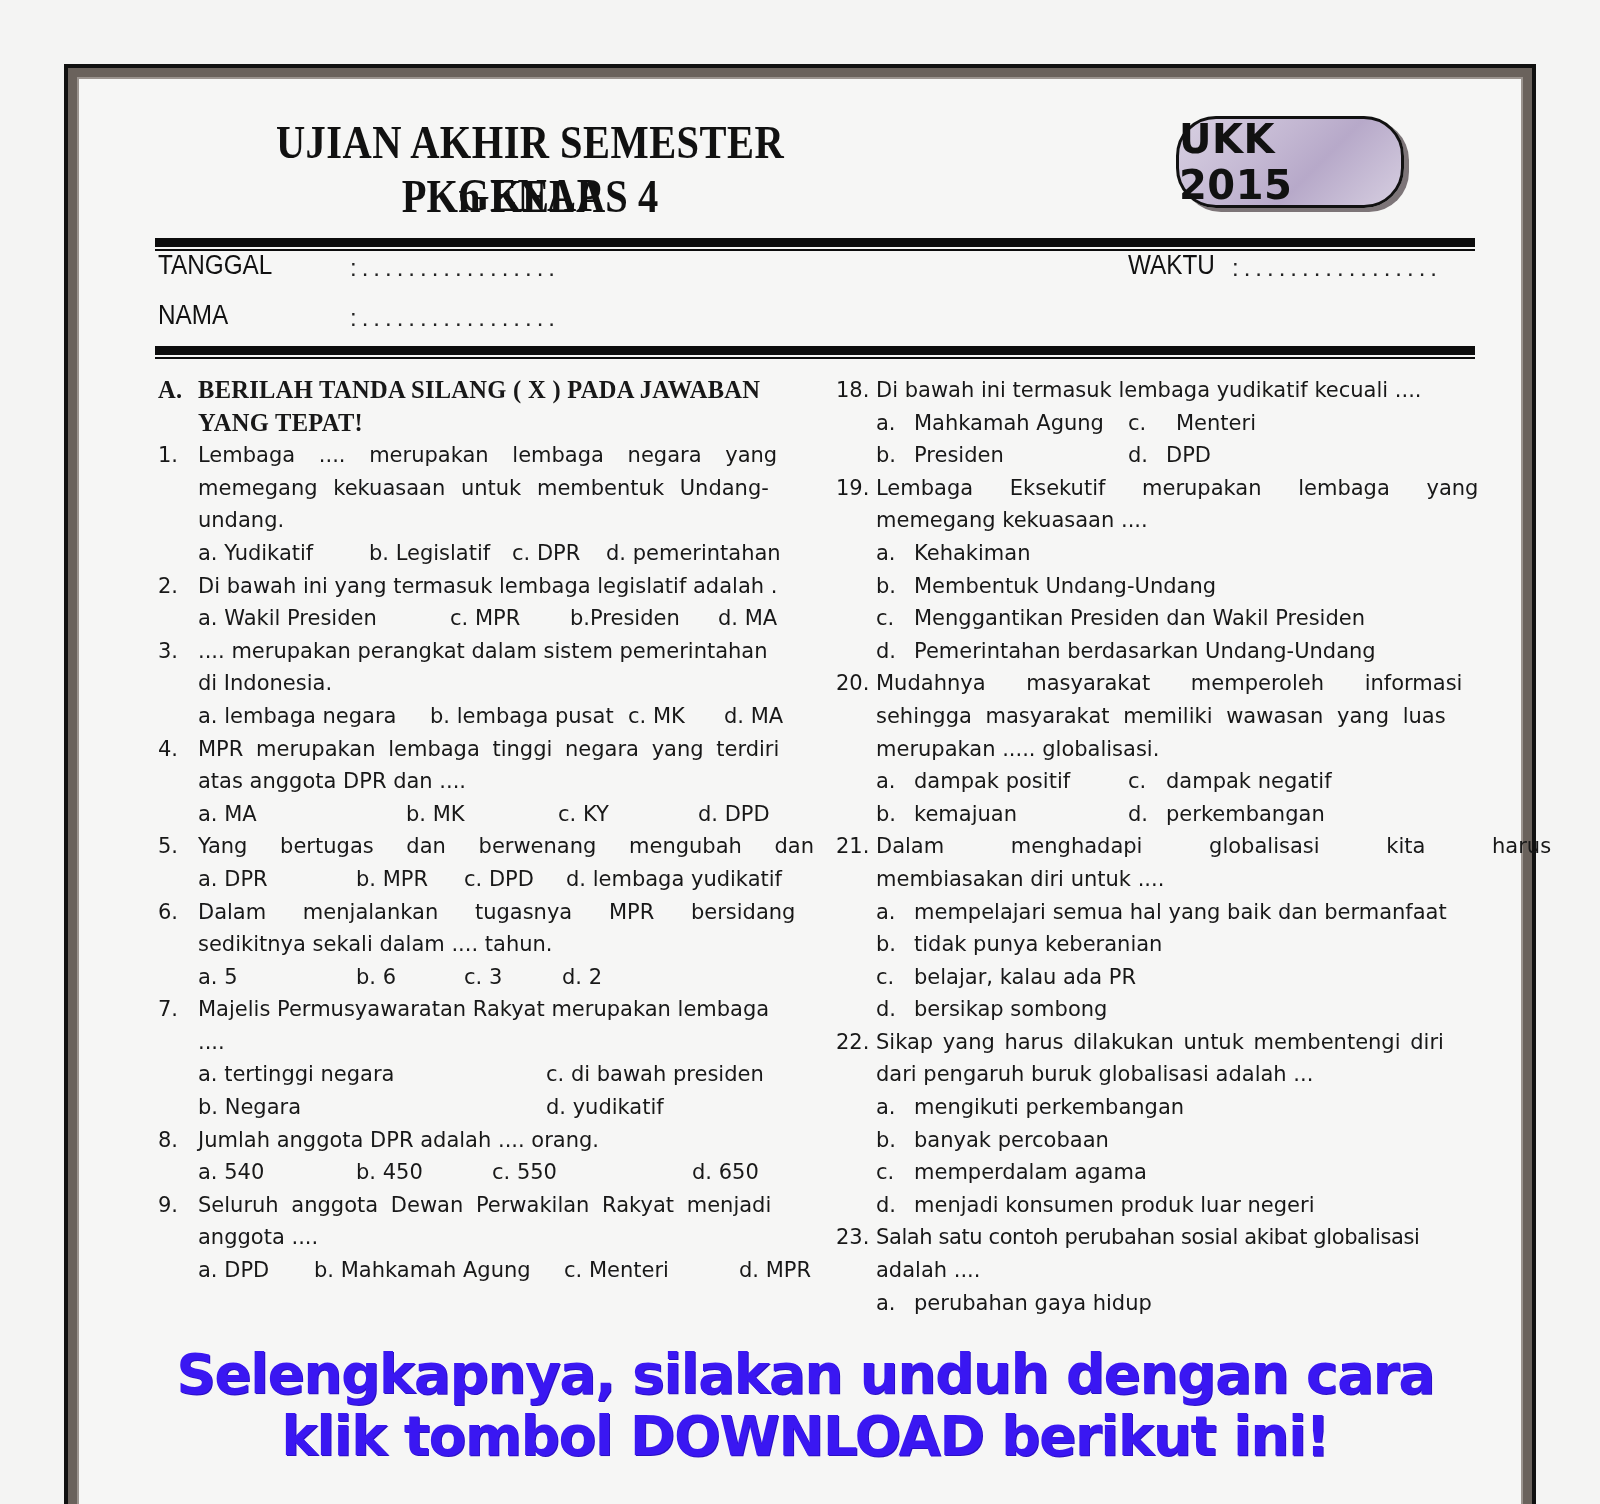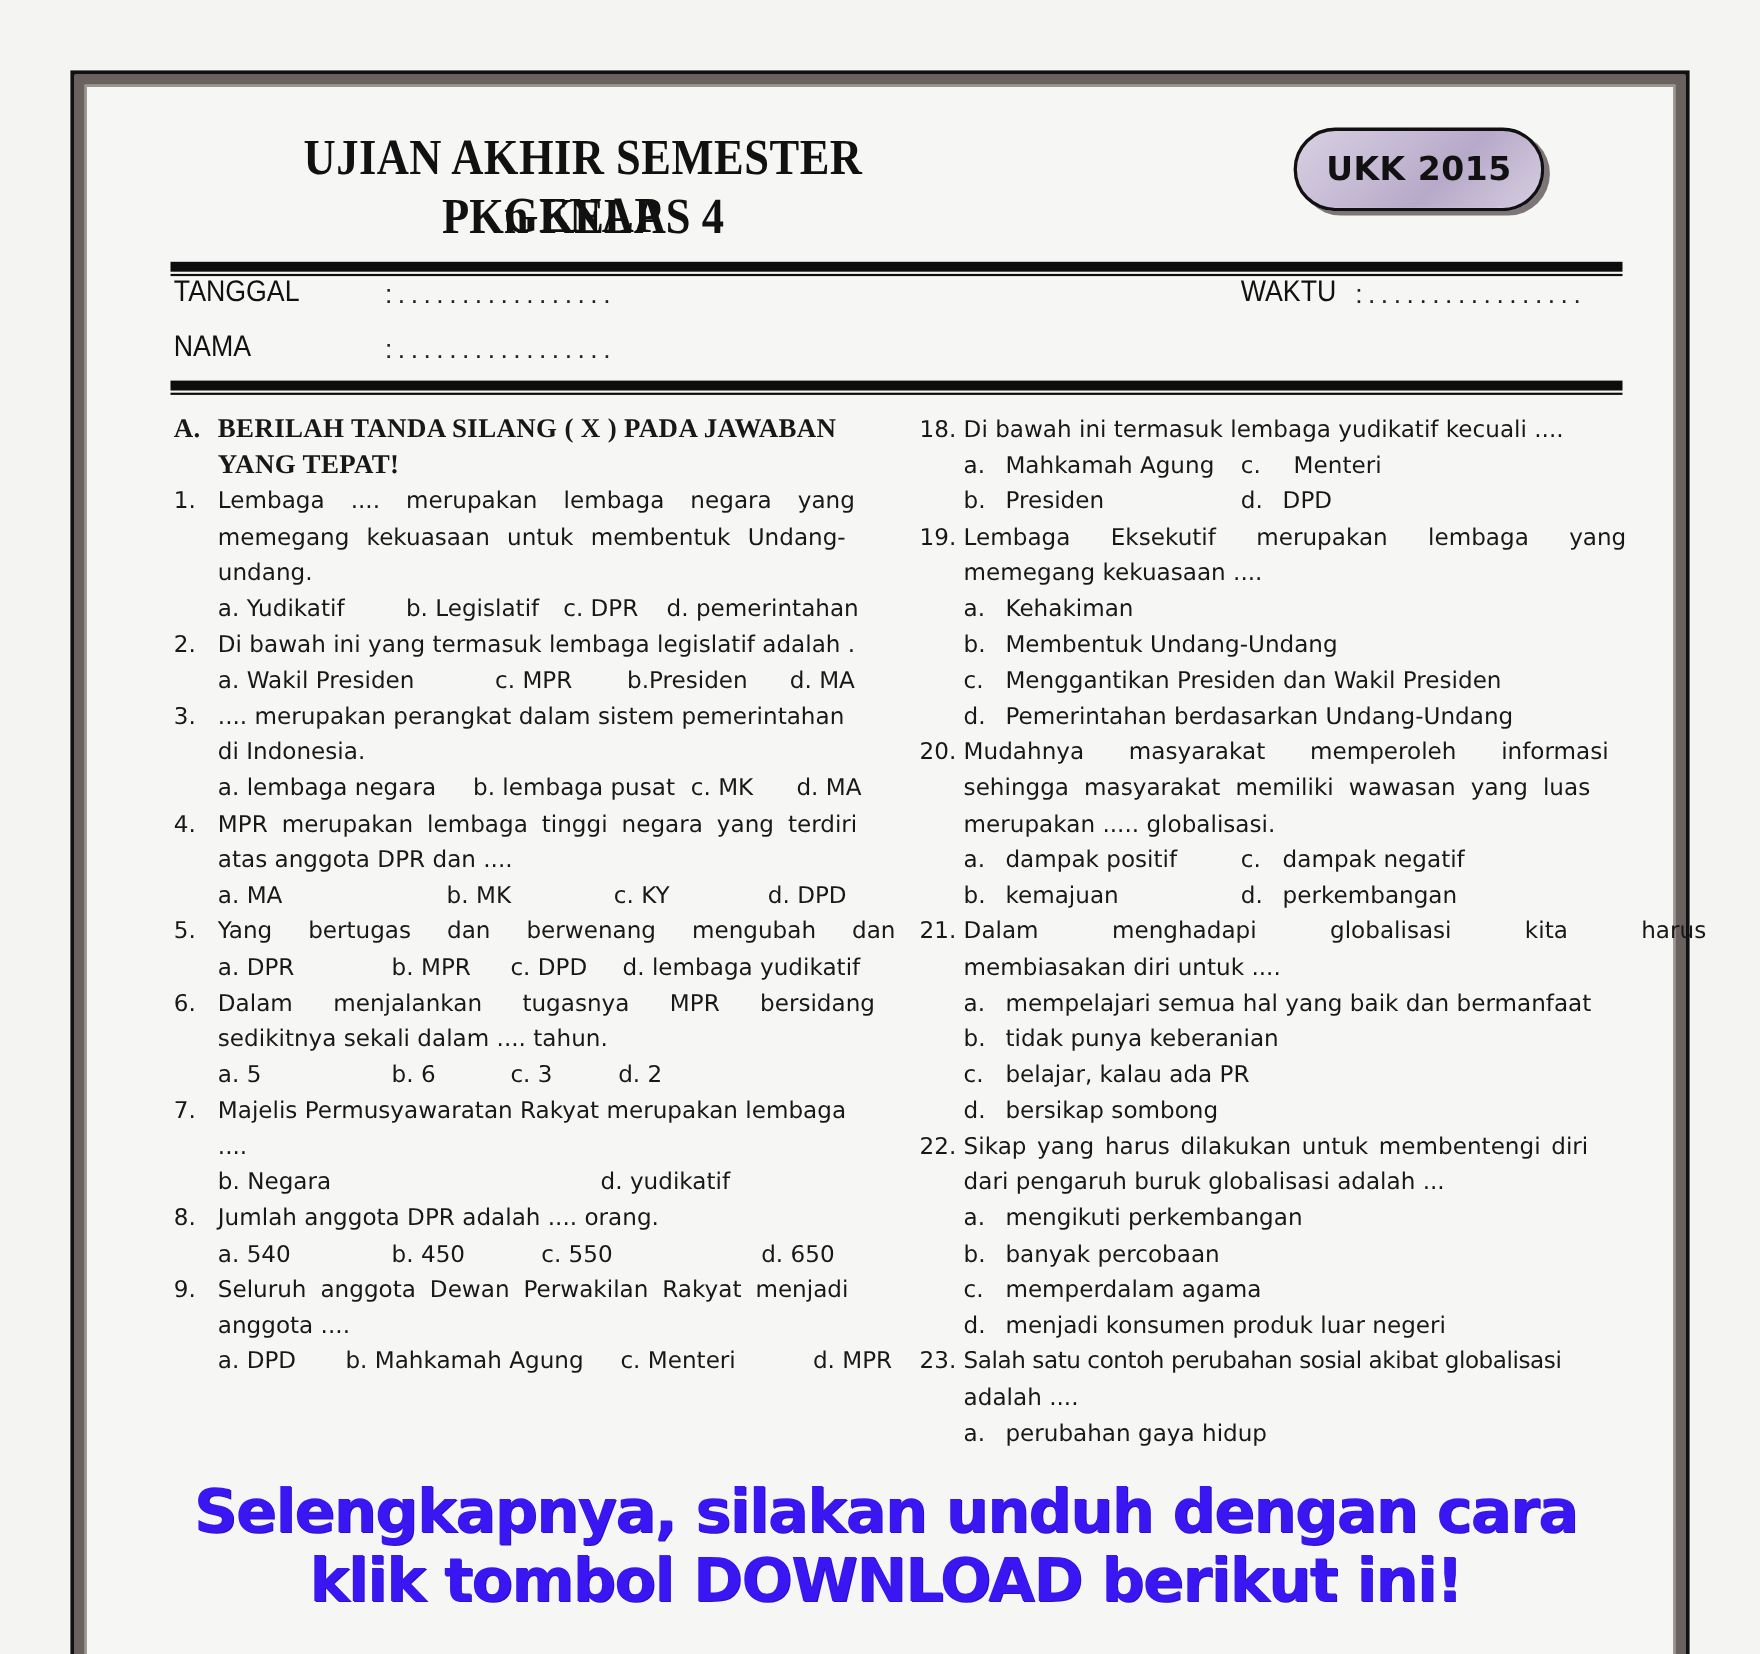--- a/index.html
+++ b/index.html
@@ -25,26 +25,26 @@
   }
   .title {
     position:absolute; left:200px; width:660px; text-align:center;
     font-family:"Liberation Serif", serif; font-weight:bold;
     transform:scaleX(0.88); transform-origin:center;
     color:#111;
   }
   .title1 { top:116px; font-size:46px; letter-spacing:0.5px; }
   .title2 { top:170px; font-size:46px; left:280px; width:500px; }
   .badge {
-    position:absolute; left:1176px; top:116px; width:228px; height:76px;
+    position:absolute; left:1176px; top:116px; width:228px; height:92px;
     border:3px solid #111; border-radius:40px;
     background:linear-gradient(135deg,#d8d0e2 0%,#c3b7d2 40%,#b7a9c9 60%,#d6cee0 100%);
     box-shadow:5px 4px 0 #7d7578;
     display:flex; align-items:center; justify-content:center;
-    font-family:"DejaVu Sans", sans-serif; font-weight:bold; font-size:30px;
+    font-family:"DejaVu Sans", sans-serif; font-weight:bold; font-size:40px;
     color:#111; letter-spacing:0.5px;
     box-sizing:border-box;
   }
   .rule { position:absolute; left:155px; width:1320px; }
   .rule .thick { height:9px; background:#0d0d0d; }
   .rule .thin { height:2px; background:#0d0d0d; margin-top:2px; }
   .rule1 { top:238px; }
   .rule2 { top:346px; }
   .field { position:absolute; font-size:27px; color:#111; transform:scaleX(0.9); transform-origin:left; }
   .dots { position:absolute; font-size:24px; letter-spacing:5px; color:#222; }
@@ -195,20 +195,24 @@
   </div>
 
   <div class="line">
       <span class="num">7.</span>
       <span class="txt">Majelis Permusyawaratan Rakyat merupakan lembaga</span>
     </div>
   <div class="line">
       <span class="txt">....</span>
     </div>
   <div class="line">
+    <span class="opt" style="left:40px">a.  tertinggi negara</span>
+    <span class="opt" style="left:388px">c. di bawah presiden</span>
+  </div>
+  <div class="line">
     <span class="opt" style="left:40px">b.  Negara</span>
     <span class="opt" style="left:388px">d. yudikatif</span>
   </div>
 
   <div class="line">
       <span class="num">8.</span>
       <span class="txt">Jumlah anggota DPR adalah .... orang.</span>
     </div>
   <div class="line">
     <span class="opt" style="left:40px">a.  540</span>

